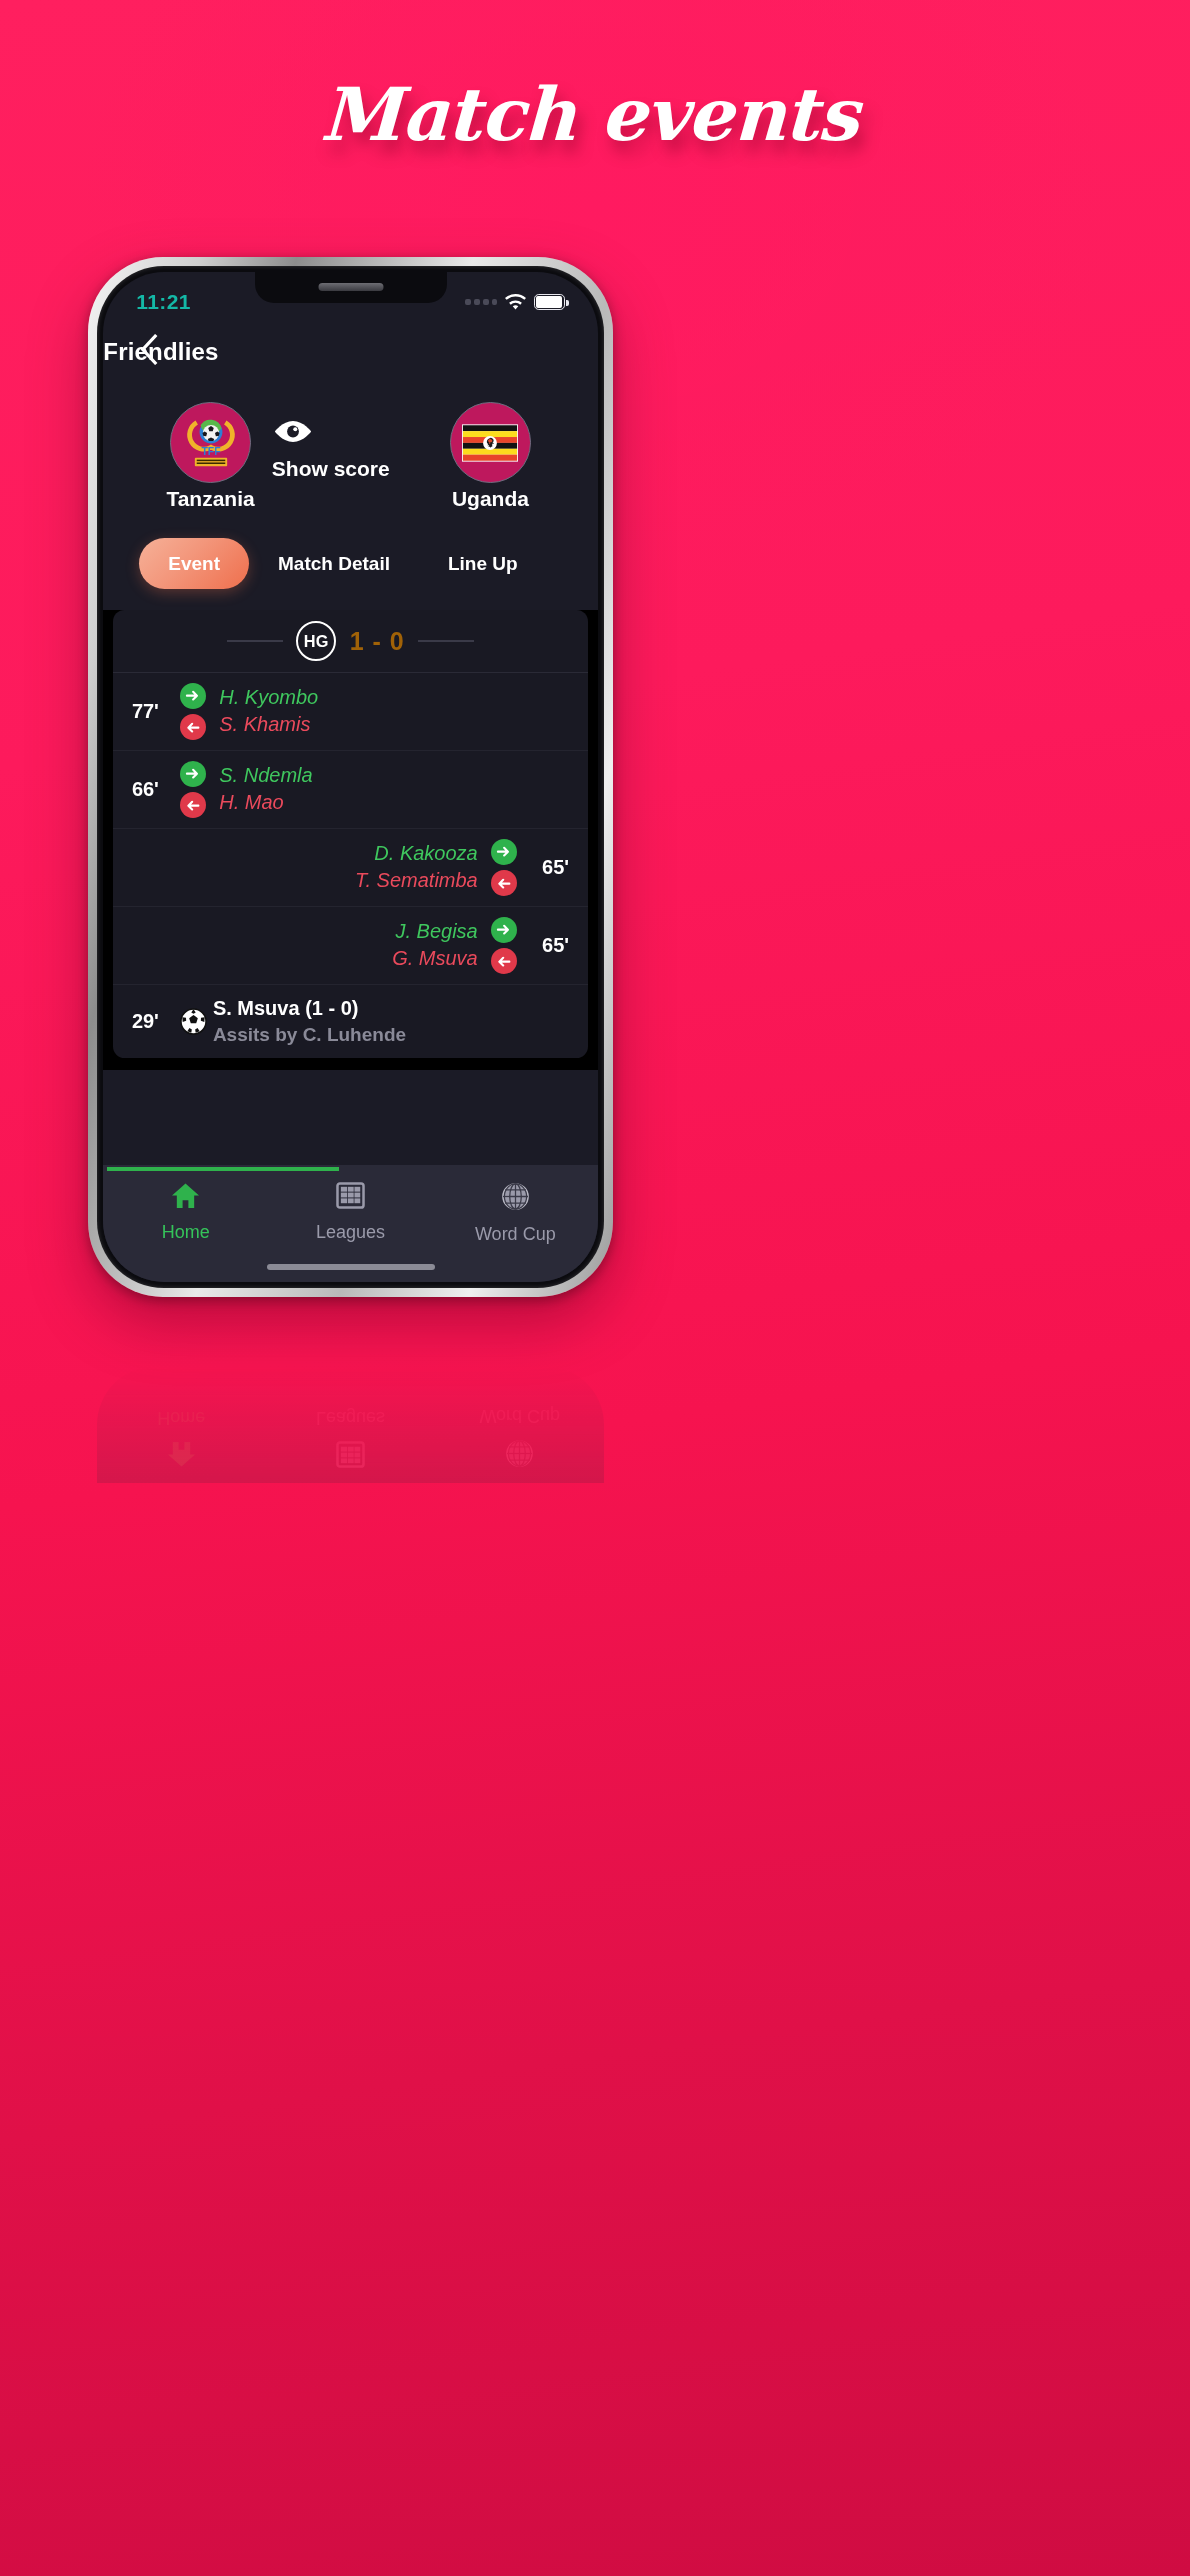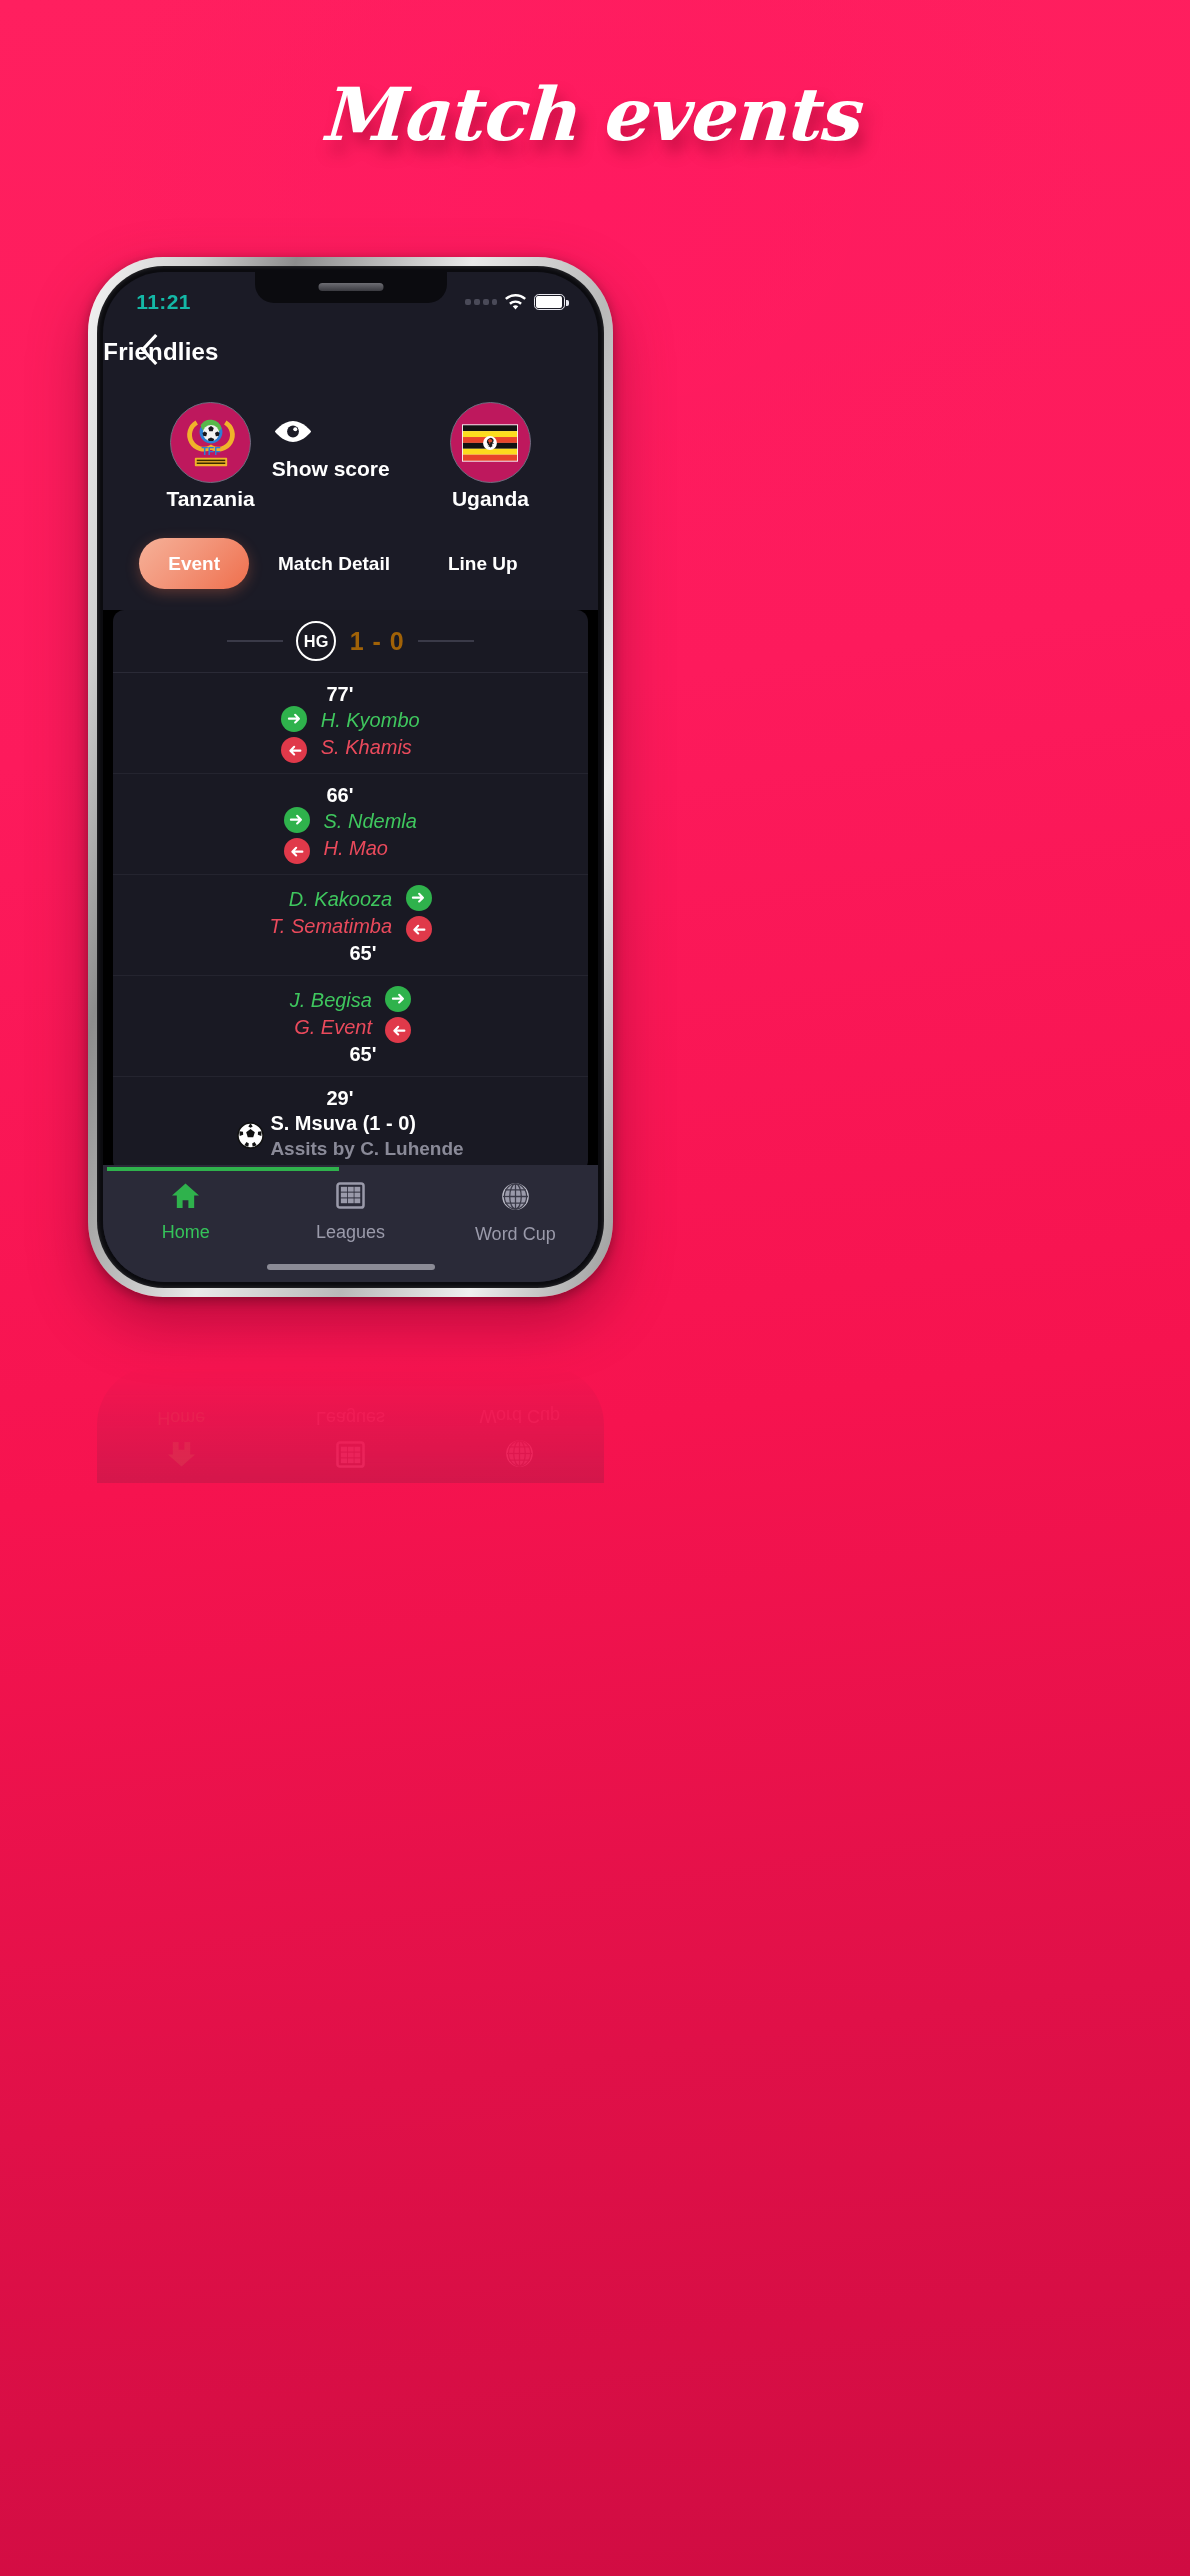--- a/index.html
+++ b/index.html
@@ -147,21 +147,20 @@
     border:2.4px solid #fff; color:#fff;
     display:flex; align-items:center; justify-content:center;
     font-size:16.3px; font-weight:700; letter-spacing:0.3px;
   }
   .score-text{ font-size:25px; font-weight:600; color:#a16207; letter-spacing:1px; }
 
   .ev-row{
     display:flex; align-items:center;
     min-height:73px; padding:9.6px 19px;
     border-bottom:1px solid #24242f;
-    flex-direction:column;
   }
   .ev-row:last-child{ border-bottom:none; }
   .ev-row.right{ justify-content:flex-end; }
 
   .ev-min{ width:48px; font-size:20px; font-weight:700; color:#fff; flex:0 0 auto; }
   .ev-min.r{ text-align:right; width:52px; padding-left:11.5px; }
 
   .ev-body{ display:flex; align-items:center; gap:13.4px; }
   .ev-icons{ display:flex; flex-direction:column; gap:5.8px; }
   .ev-names{ display:flex; flex-direction:column; gap:3.8px;font-style:italic; }
@@ -406,21 +405,21 @@
                 </span>
               </div>
             </div>
             <div class="ev-min r">65'</div>
           </div>
 
           <div class="ev-row right">
             <div class="ev-body">
               <div class="ev-names r">
                 <span class="nm in">J. Begisa</span>
-                <span class="nm out">G. Event</span>
+                <span class="nm out">G. Msuva</span>
               </div>
               <div class="ev-icons">
                 <span class="circ in">
                   <svg width="15.3" height="15.3" viewBox="0 0 16 16">
                       <path d="M2 8h10M8.5 4l4 4-4 4" stroke="#fff" stroke-width="2.2" fill="none" stroke-linecap="round" stroke-linejoin="round"></path>
                     </svg>
                 </span>
                 <span class="circ out">
                   <svg width="15.3" height="15.3" viewBox="0 0 16 16">
                       <path d="M14 8H4M7.5 4l-4 4 4 4" stroke="#fff" stroke-width="2.2" fill="none" stroke-linecap="round" stroke-linejoin="round"></path>

